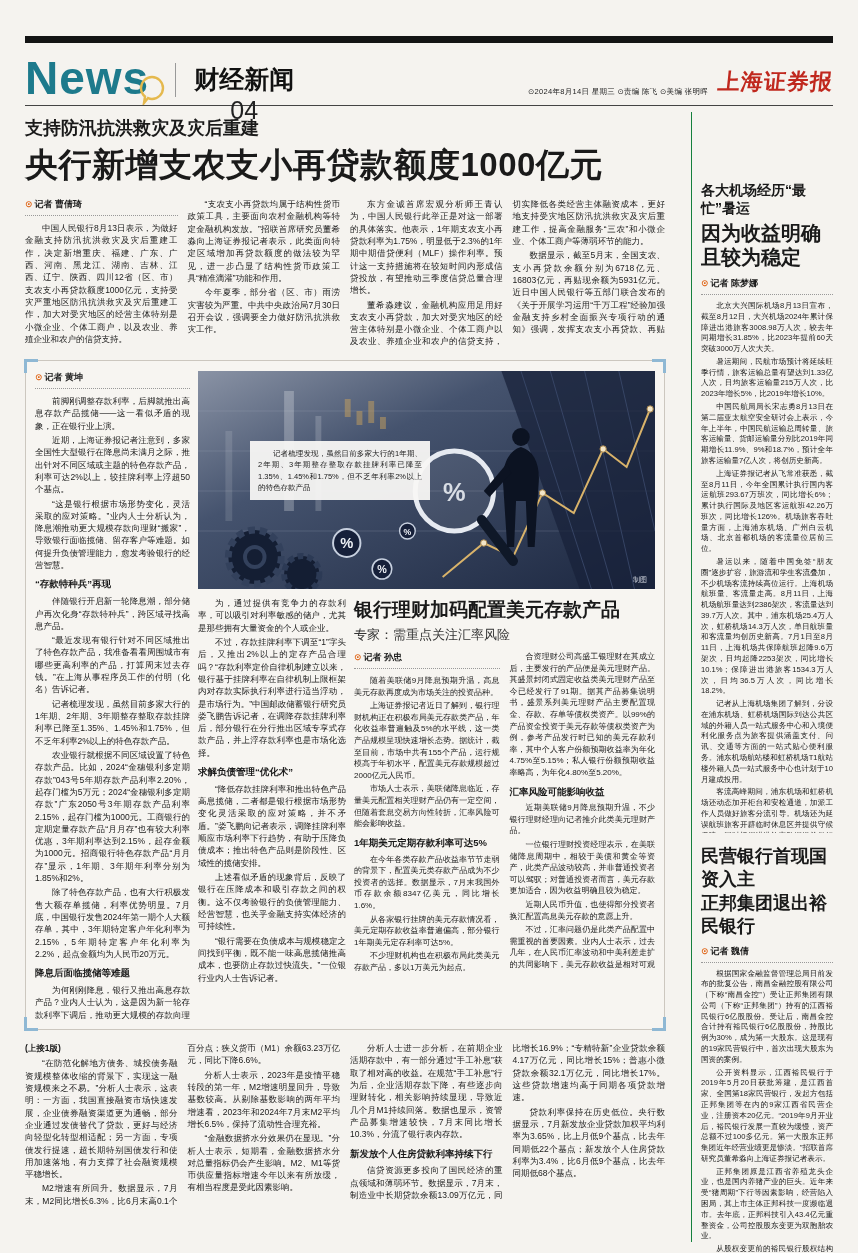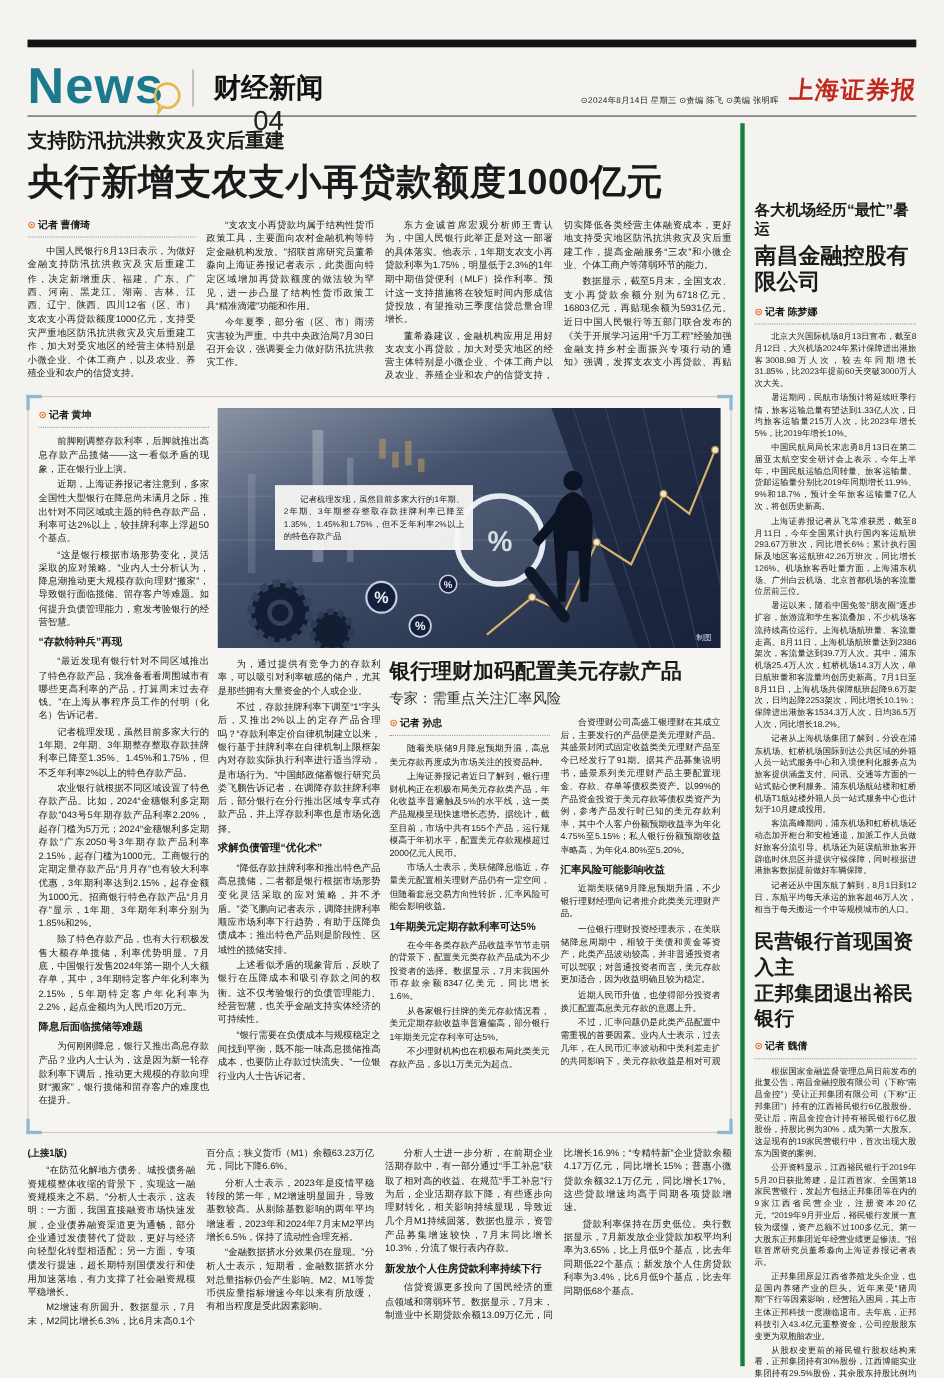--- a/index.html
+++ b/index.html
@@ -22,21 +22,21 @@
   .section-sep { width:1px; height:24px; background:#888; margin:0 10px; }
   .page-no { font-size:25px; font-weight:400; color:#222; }
   .header-right { margin-left:auto; display:flex; align-items:flex-end; gap:10px; padding-bottom:2px; }
   .dateline { font-size:7.5px; color:#222; letter-spacing:0.3px; }
   .paper-name { font-family:"Liberation Serif","DejaVu Serif",serif; font-size:22px; font-weight:900; color:#c0281e; transform:skewX(-6deg); letter-spacing:1px; }
   .header-rule { border-top:1px solid #444; }
 
   
   .main { display:flex; margin-top:6px; height:1130px; }
   .left-main { width:640px; flex:none; }
-  .sidebar { flex:1; border-left:4px solid #15803d; margin-left:8px; padding-left:9px; padding-top:70px; }
+  .sidebar { flex:1; border-left:1px solid #15803d; margin-left:26px; padding-left:9px; padding-top:70px; }
 
   
   .kicker { font-size:18px; font-weight:700; margin:4px 0 3px; }
   .top-headline { font-size:33px; font-weight:900; letter-spacing:0.5px; margin-bottom:10px; }
   .colbody { column-gap:10px; overflow:hidden; text-align:justify; }
   .top-body { column-count:4; height:152px; font-size:8.5px; line-height:1.45; }
   .para { text-indent:2em; margin-bottom:2px; }
   .subhead { font-size:9.5px; font-weight:700; margin:6px 0 4px; }
   .cont-label { font-weight:700; margin-bottom:3px; }
 
@@ -135,20 +135,21 @@
 
 
         <div class="feature-content">
           <div class="feat-left">
             <div class="byline"><span class="odot">⊙</span><span>记者 黄坤</span></div>
             <div>
                 <p class="para">前脚刚调整存款利率，后脚就推出高息存款产品揽储——这一看似矛盾的现象，正在银行业上演。</p>
                 <p class="para">近期，上海证券报记者注意到，多家全国性大型银行在降息尚未满月之际，推出针对不同区域或主题的特色存款产品，利率可达2%以上，较挂牌利率上浮超50个基点。</p>
                 <p class="para">“这是银行根据市场形势变化，灵活采取的应对策略。”业内人士分析认为，降息潮推动更大规模存款向理财“搬家”，导致银行面临揽储、留存客户等难题。如何提升负债管理能力，愈发考验银行的经营智慧。</p>
                 <h4 class="subhead">“存款特种兵”再现</h4>
+                <p class="para">伴随银行开启新一轮降息潮，部分储户再次化身“存款特种兵”，跨区域寻找高息产品。</p>
                 <p class="para">“最近发现有银行针对不同区域推出了特色存款产品，我准备看看周围城市有哪些更高利率的产品，打算周末过去存钱。”在上海从事程序员工作的付明（化名）告诉记者。</p>
                 <p class="para">记者梳理发现，虽然目前多家大行的1年期、2年期、3年期整存整取存款挂牌利率已降至1.35%、1.45%和1.75%，但不乏年利率2%以上的特色存款产品。</p>
                 <p class="para">农业银行就根据不同区域设置了特色存款产品。比如，2024“金穗银利多定期存款”043号5年期存款产品利率2.20%，起存门槛为5万元；2024“金穗银利多定期存款”广东2050号3年期存款产品利率2.15%，起存门槛为1000元。工商银行的定期定量存款产品“月月存”也有较大利率优惠，3年期利率达到2.15%，起存金额为1000元。招商银行特色存款产品“月月存”显示，1年期、3年期年利率分别为1.85%和2%。</p>
                 <p class="para">除了特色存款产品，也有大行积极发售大额存单揽储，利率优势明显。7月底，中国银行发售2024年第一期个人大额存单，其中，3年期特定客户年化利率为2.15%，5年期特定客户年化利率为2.2%，起点金额均为人民币20万元。</p>
                 <h4 class="subhead">降息后面临揽储等难题</h4>
                 <p class="para">为何刚刚降息，银行又推出高息存款产品？业内人士认为，这是因为新一轮存款利率下调后，推动更大规模的存款向理财“搬家”，银行揽储和留存客户的难度也在提升。</p>
               </div>
           </div>
 
           <div class="feat-right">
@@ -286,21 +287,21 @@
             </div>
         </div>
       </div>
 
     </div>
 
     <div class="sidebar">
 
       <div class="sb-article">
         <div class="sb-kicker">各大机场经历“最忙”暑运</div>
-        <h3 class="sb-headline">南昌金融控股有限公司</h3>
+        <h3 class="sb-headline">因为收益明确且较为稳定</h3>
         <div class="byline"><span class="odot">⊙</span><span>记者 陈梦娜</span></div>
         <div class="sb-body air-body">
           <div>
               <p class="para">北京大兴国际机场8月13日宣布，截至8月12日，大兴机场2024年累计保障进出港旅客3008.98万人次，较去年同期增长31.85%，比2023年提前60天突破3000万人次大关。</p>
               <p class="para">暑运期间，民航市场预计将延续旺季行情，旅客运输总量有望达到1.33亿人次，日均旅客运输量215万人次，比2023年增长5%，比2019年增长10%。</p>
               <p class="para">中国民航局局长宋志勇8月13日在第二届亚太航空安全研讨会上表示，今年上半年，中国民航运输总周转量、旅客运输量、货邮运输量分别比2019年同期增长11.9%、9%和18.7%，预计全年旅客运输量7亿人次，将创历史新高。</p>
               <p class="para">上海证券报记者从飞常准获悉，截至8月11日，今年全国累计执行国内客运航班293.67万班次，同比增长6%；累计执行国际及地区客运航班42.26万班次，同比增长126%。机场旅客吞吐量方面，上海浦东机场、广州白云机场、北京首都机场的客流量位居前三位。</p>
               <p class="para">暑运以来，随着中国免签“朋友圈”逐步扩容，旅游流和学生客流叠加，不少机场客流持续高位运行。上海机场航班量、客流量走高。8月11日，上海机场航班量达到2386架次，客流量达到39.7万人次。其中，浦东机场25.4万人次，虹桥机场14.3万人次，单日航班量和客流量均创历史新高。7月1日至8月11日，上海机场共保障航班起降9.6万架次，日均起降2253架次，同比增长10.1%；保障进出港旅客1534.3万人次，日均36.5万人次，同比增长18.2%。</p>
               <p class="para">记者从上海机场集团了解到，分设在浦东机场、虹桥机场国际到达公共区域的外籍人员一站式服务中心和入境便利化服务点为旅客提供涵盖支付、问讯、交通等方面的一站式贴心便利服务。浦东机场航站楼和虹桥机场T1航站楼外籍人员一站式服务中心也计划于10月建成投用。</p>
               <p class="para">客流高峰期间，浦东机场和虹桥机场还动态加开柜台和安检通道，加派工作人员做好旅客分流引导。机场还为延误航班旅客开辟临时休息区并提供守候保障，同时根据进港旅客数据提前做好车辆保障。</p>

